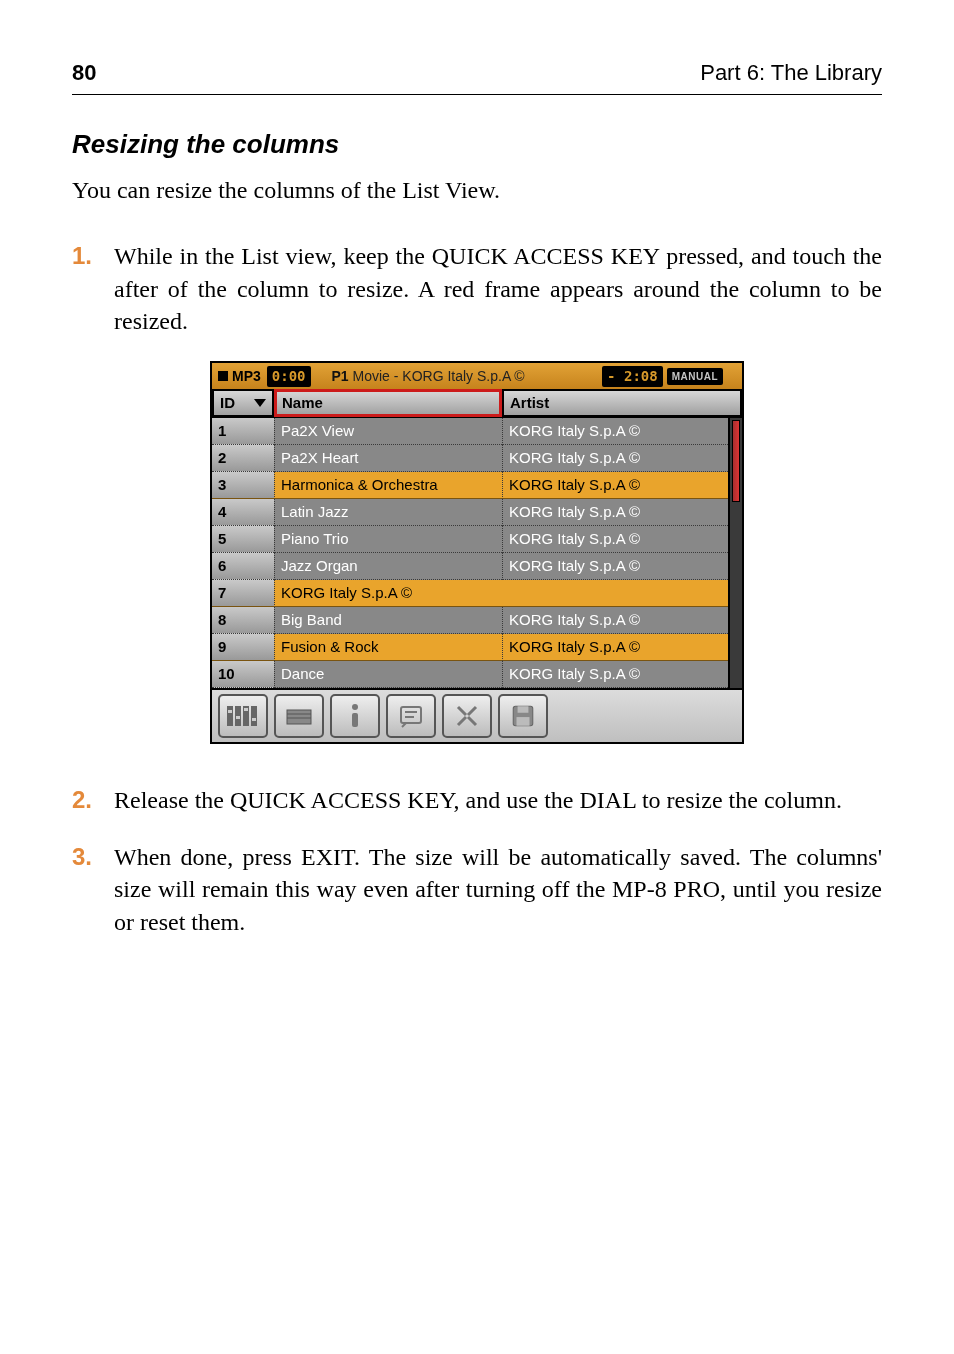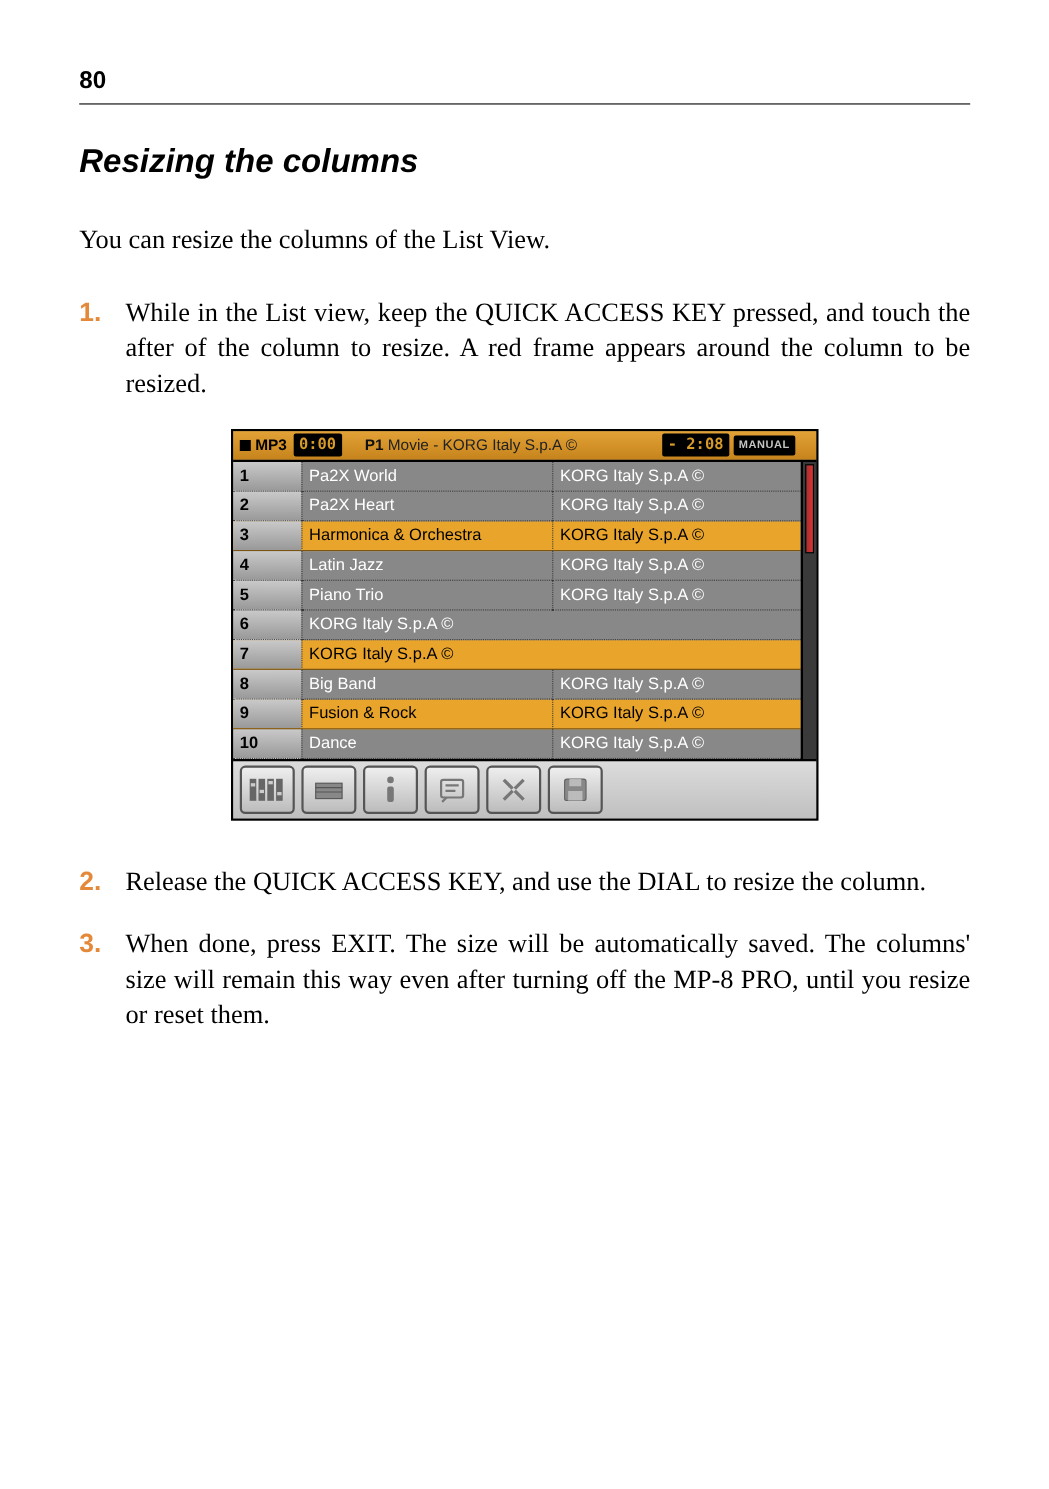--- a/index.html
+++ b/index.html
@@ -23,21 +23,21 @@
     font-family:"Times New Roman",Times,serif;
     color:var(--fg);
     font-size:24px;
     line-height:1.35;
     padding:58px 72px 0 72px;
     box-sizing:border-box;
   }
   .hdr-row{display:flex;justify-content:space-between;font-family:Arial,Helvetica,sans-serif;font-size:22px;gap:44px;}
   .hdr-row .pg{font-weight:bold;}
   .rule{border:none;border-top:1.5px solid #000;margin:6px 0 32px 0;}
-  h2{font-family:Arial,Helvetica,sans-serif;font-style:italic;font-weight:bold;font-size:30px;margin:0 0 35px 0;}
+  h2{font-family:Arial,Helvetica,sans-serif;font-style:italic;font-weight:bold;font-size:26px;margin:0 0 12px 0;}
   p.intro{margin:0 0 34px 0;}
   ol.steps{list-style:none;margin:0;padding:0;}
   ol.steps>li{display:flex;margin:0 0 24px 0;text-align:justify;}
   ol.steps .num{font-family:Arial,Helvetica,sans-serif;color:var(--accent);font-weight:bold;min-width:42px;}
   ol.steps .txt{flex:1;}
   .shot-wrap{display:flex;justify-content:center;margin:18px 0 40px 0;}
 
   
   .device{
     width:530px;
@@ -95,20 +95,21 @@
   .tb-btn svg{width:26px;height:26px;}
   .tb-btn.keys svg{width:34px;}
   .red-frame{position:relative;}
   .red-border{position:absolute;inset:-2px;border:3px solid var(--red);pointer-events:none;}
 </style>
 </head>
 <body>
 
 <div class="hdr-row">
   <span class="pg">80</span>
+  <span>Part 6: The Library</span>
 </div>
 <hr class="rule">
 
 <h2>Resizing the columns</h2>
 <p class="intro">You can resize the columns of the List View.</p>
 
 <ol class="steps">
   <li>
     <span class="num">1.</span>
     <span class="txt">While in the List view, keep the QUICK ACCESS KEY pressed, and touch the after of the column to resize. A red frame appears around the column to be resized.</span>
@@ -125,26 +126,39 @@
         </span>
       <span class="time1">0:00</span>
       <span class="p1">
         <span>P1</span>
         <span style="font-weight:normal;color:#222;">Movie - KORG Italy S.p.A ©</span>
       </span>
       <span class="time2">- 2:08</span>
       <span class="manual">MANUAL</span>
     </div>
 
+    <div class="thead">
+      <div class="col col-id">
+        <span>ID</span>
+          <span class="tri"></span>
+      </div>
+      <div class="col col-name red-frame">
+        <span>Name</span>
+        <span class="red-border"></span>
+      </div>
+      <div class="col col-artist">
+        <span>Artist</span>
+      </div>
+    </div>
 
     <div class="table-area">
       <div class="tblock" id="tblock">
           <div class="row">
             <div class="c c-id">1</div>
-            <div class="c c-name">Pa2X World</div>
+            <div class="c c-name">Pa2X View</div>
             <div class="c c-artist">KORG Italy S.p.A ©</div>
           </div>
           <div class="row">
             <div class="c c-id">2</div>
             <div class="c c-name">Pa2X Heart</div>
             <div class="c c-artist">KORG Italy S.p.A ©</div>
           </div>
           <div class="row sel">
             <div class="c c-id">3</div>
             <div class="c c-name">Harmonica &amp; Orchestra</div>
@@ -155,20 +169,21 @@
             <div class="c c-name">Latin Jazz</div>
             <div class="c c-artist">KORG Italy S.p.A ©</div>
           </div>
           <div class="row">
             <div class="c c-id">5</div>
             <div class="c c-name">Piano Trio</div>
             <div class="c c-artist">KORG Italy S.p.A ©</div>
           </div>
           <div class="row">
             <div class="c c-id">6</div>
+            <div class="c c-name">Jazz Organ</div>
             <div class="c c-artist">KORG Italy S.p.A ©</div>
           </div>
           <div class="row sel">
             <div class="c c-id">7</div>
             <div class="c c-artist">KORG Italy S.p.A ©</div>
           </div>
           <div class="row">
             <div class="c c-id">8</div>
             <div class="c c-name">Big Band</div>
             <div class="c c-artist">KORG Italy S.p.A ©</div>

